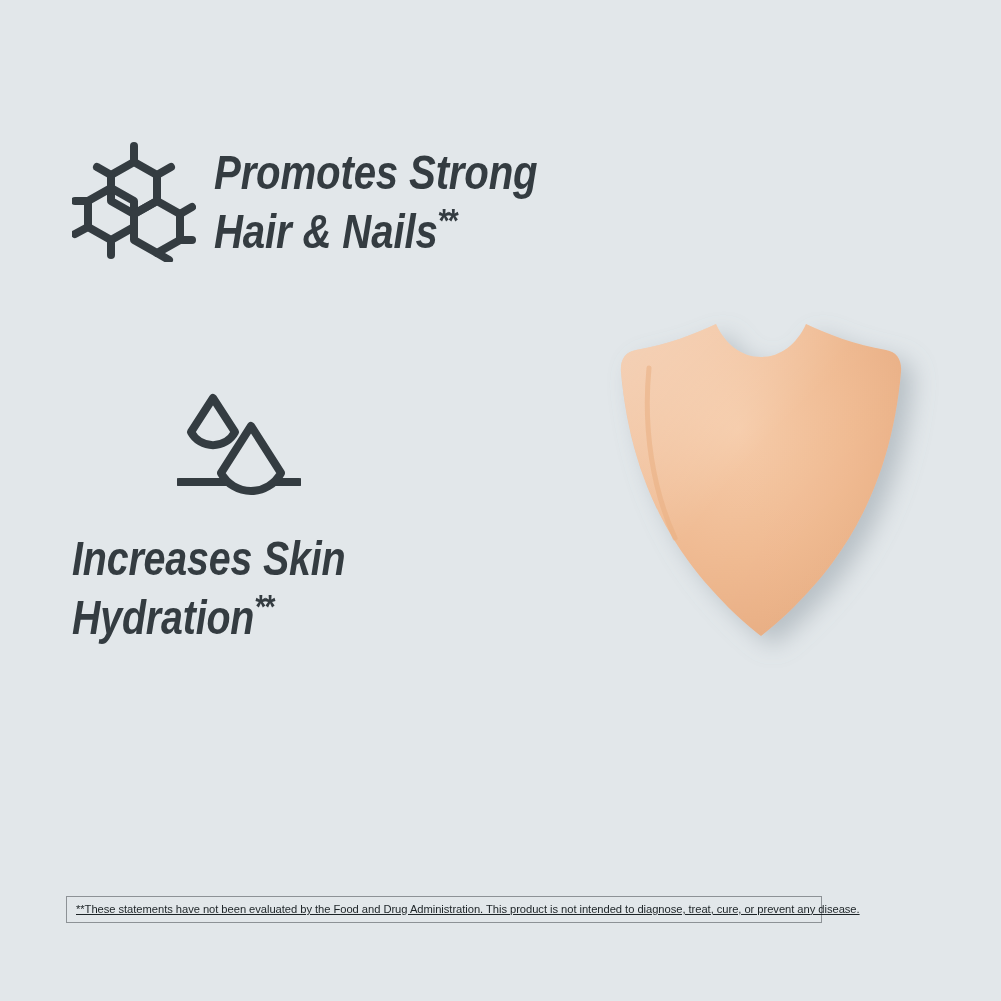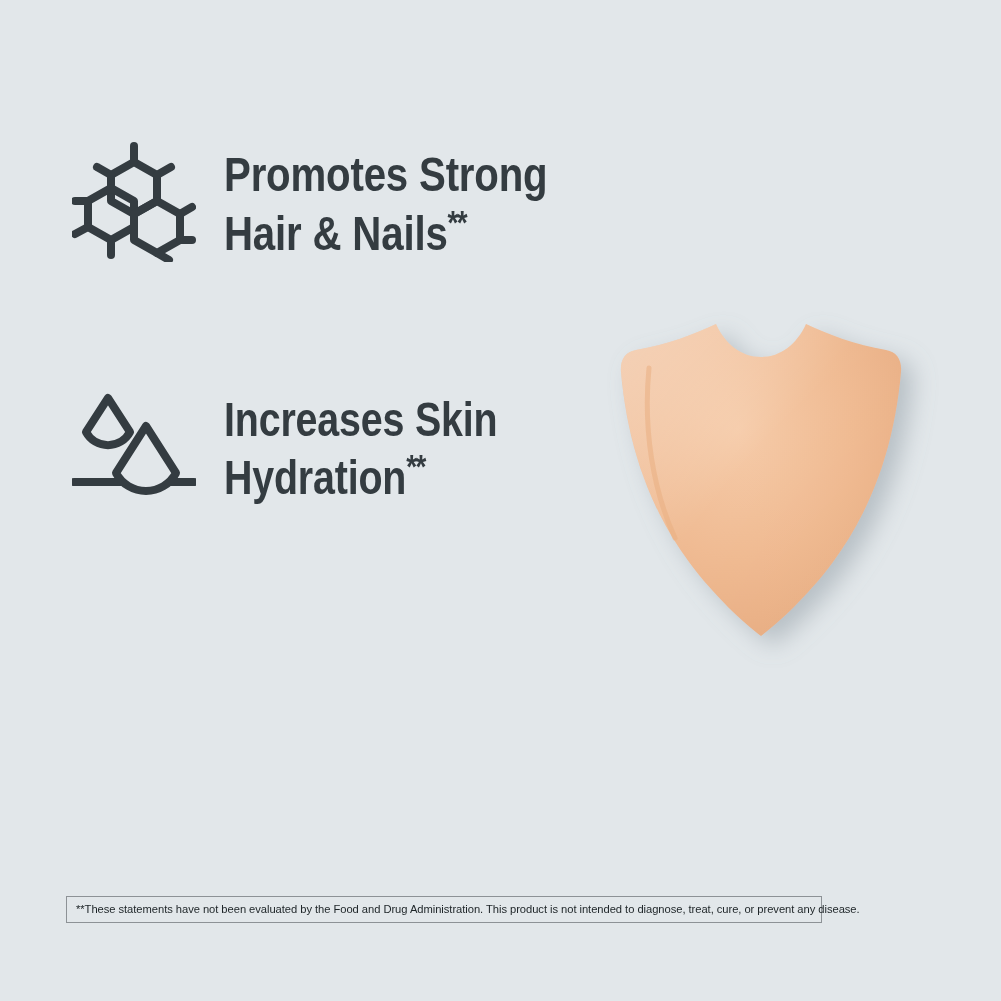--- a/index.html
+++ b/index.html
@@ -28,22 +28,23 @@
     left: 0;
     top: 0;
     width: 560px;
     height: 860px;
   }
 
   .benefit {
     position: absolute;
     left: 72px;
     display: flex;
-    align-items: flex-end;
-    gap: 28px;
+    align-items: center;
+    gap: 18px;
+    font-style: italic;
   }
 
   .benefit-icon {
     width: 124px;
     height: 124px;
     flex: 0 0 124px;
     display: block;
   }
   .benefit-icon svg { display: block; width: 100%; height: 100%; }
 
@@ -60,21 +61,21 @@
     padding-top: 4px;
   }
   .benefit-text .ln { display: block; }
   .benefit-text .stars {
     font-size: 34px;
     vertical-align: 16px;
     letter-spacing: -2px;
   }
 
   #benefit-0 { top: 138px; }
-  #benefit-1 { top: 382px; }
+  #benefit-1 { top: 382px; flex-direction: column; }
   #benefit-2 { top: 620px; }
 
   #benefit-0 .benefit-text { font-size: 49px; }
   #benefit-1 .benefit-text { padding-top: 8px; }
   #benefit-2 .benefit-text { padding-top: 8px; }
 
   
   .product {
     position: absolute;
     left: 575px;
@@ -98,20 +99,21 @@
     box-sizing: border-box;
     padding: 0 9px;
   }
   .disclaimer-text {
     color: #1c2326;
     font-family: "Liberation Sans", sans-serif;
     font-size: 11.2px;
     line-height: 1;
     white-space: nowrap;
     letter-spacing: -0.05px;
+    text-decoration: underline;
   }
 </style>
 </head>
 <body>
 
 <div id="page">
 
   <div class="benefits">
 
     <div class="benefit" id="benefit-0">

